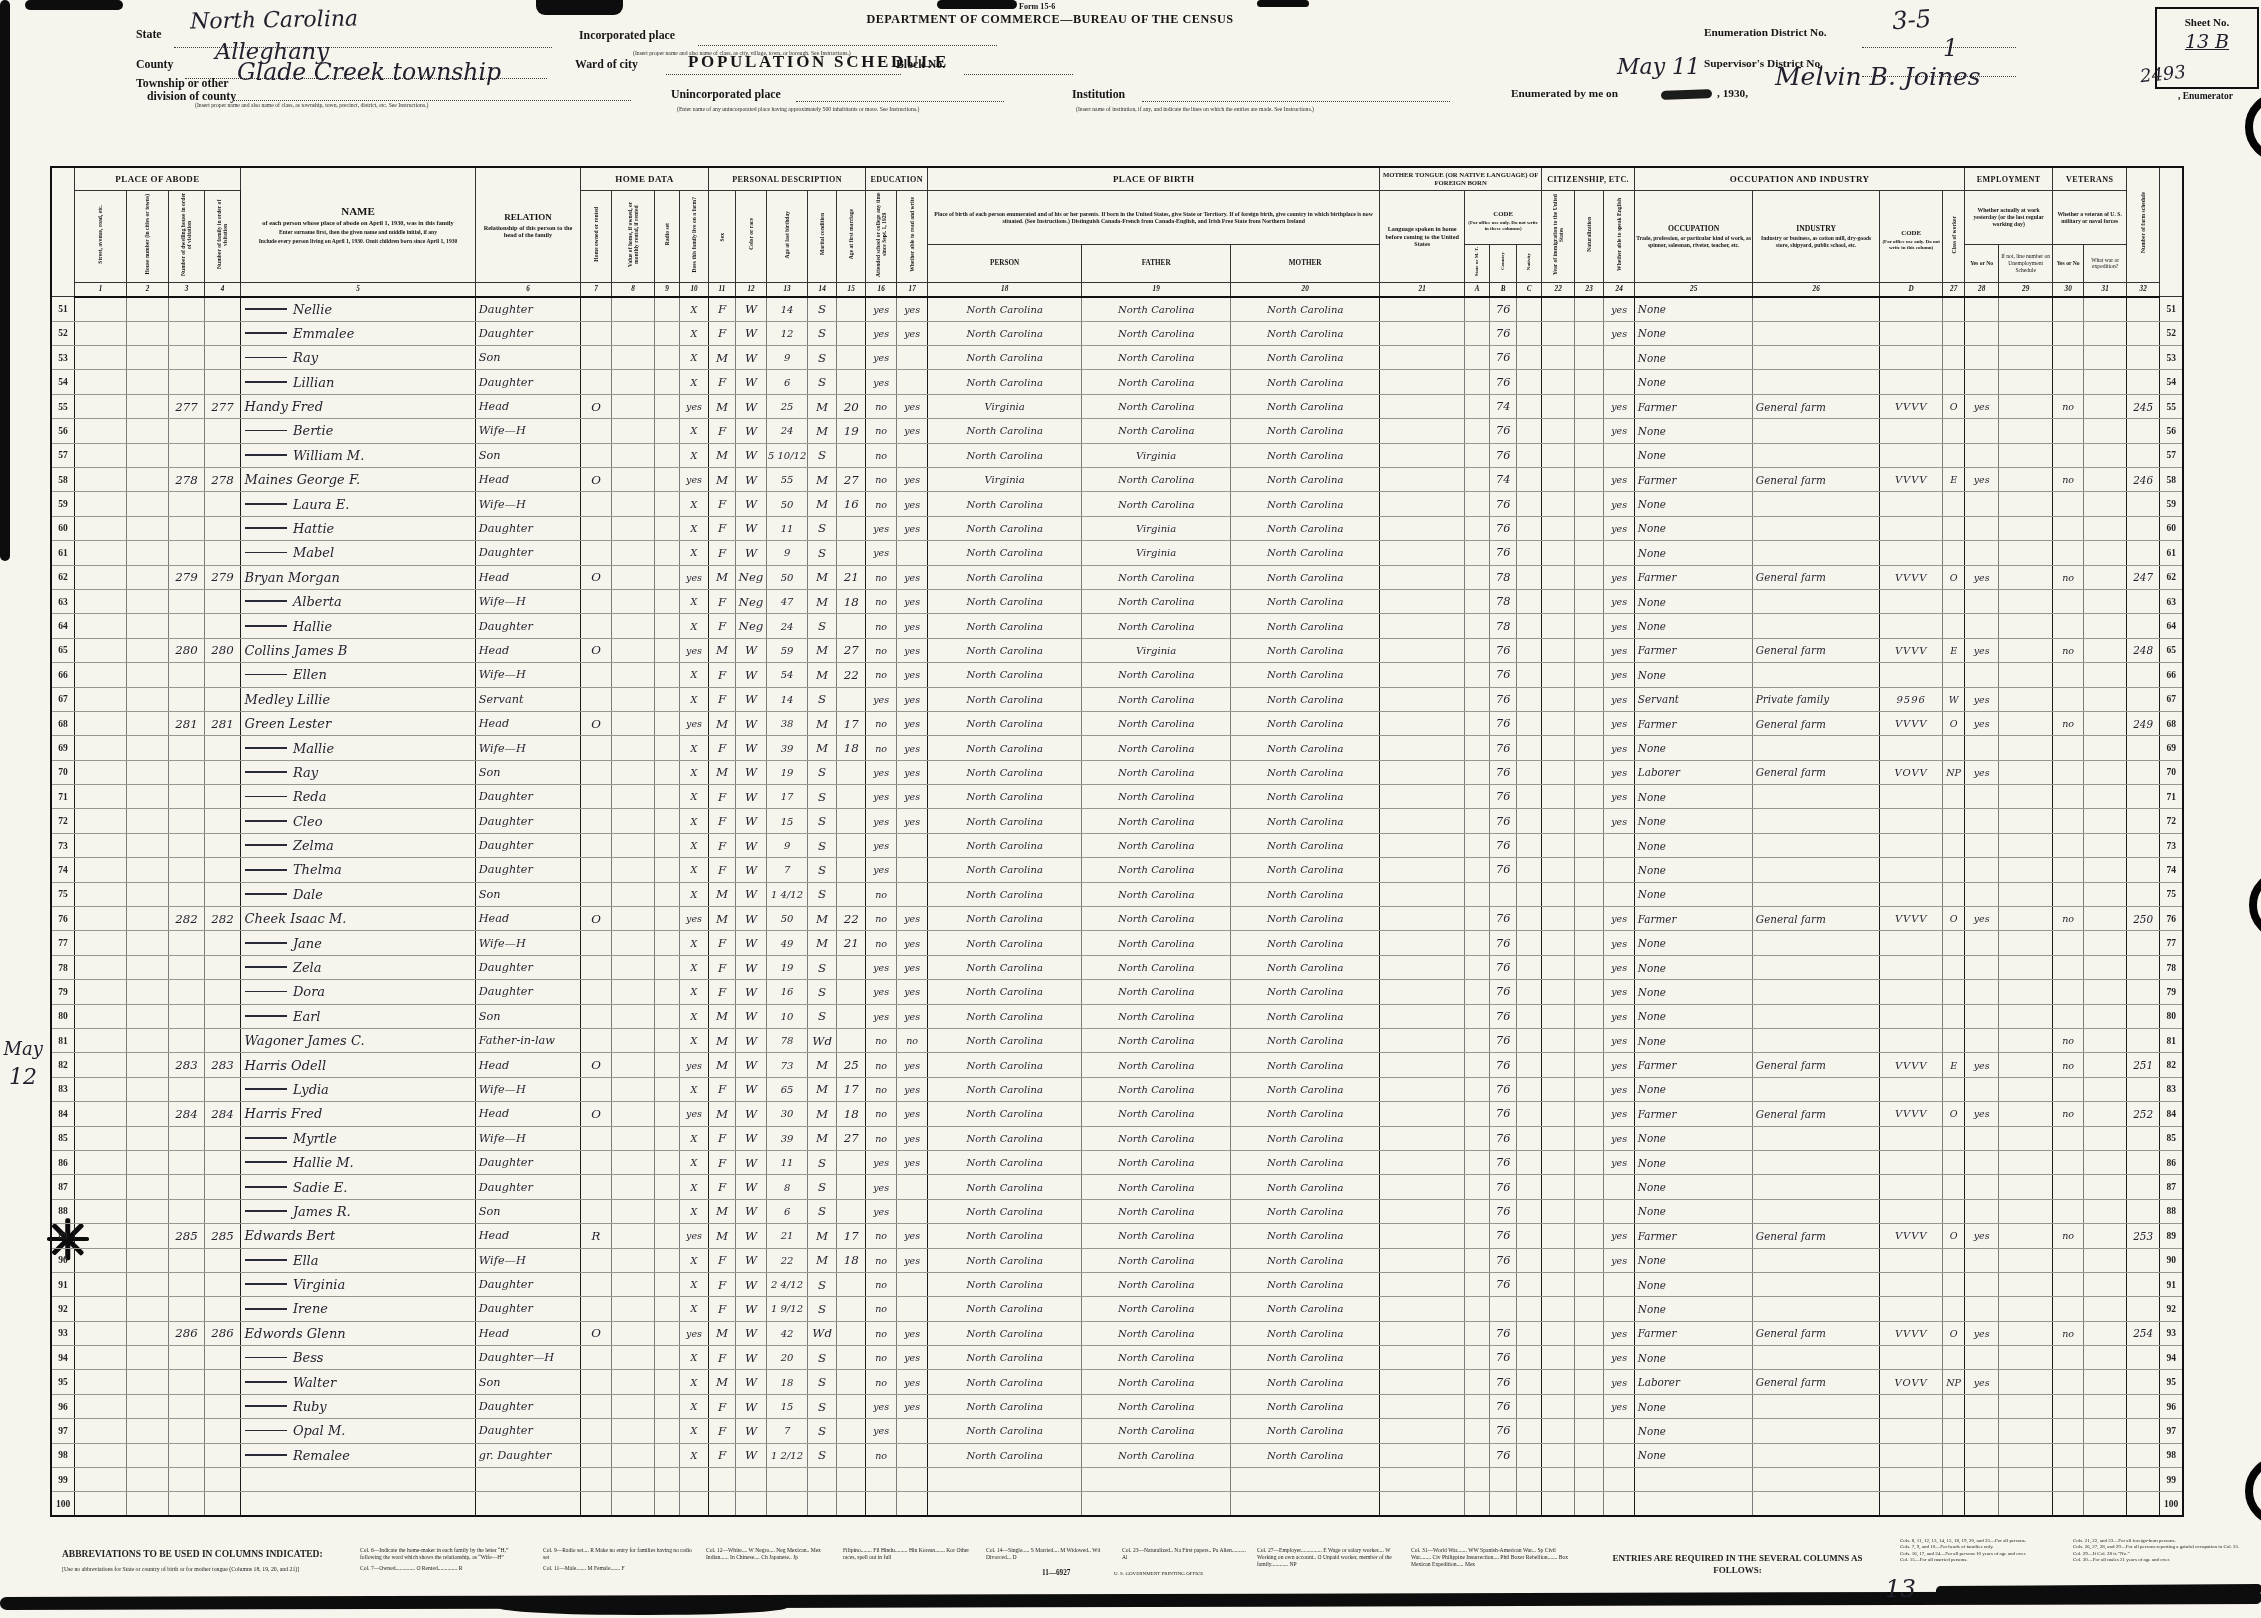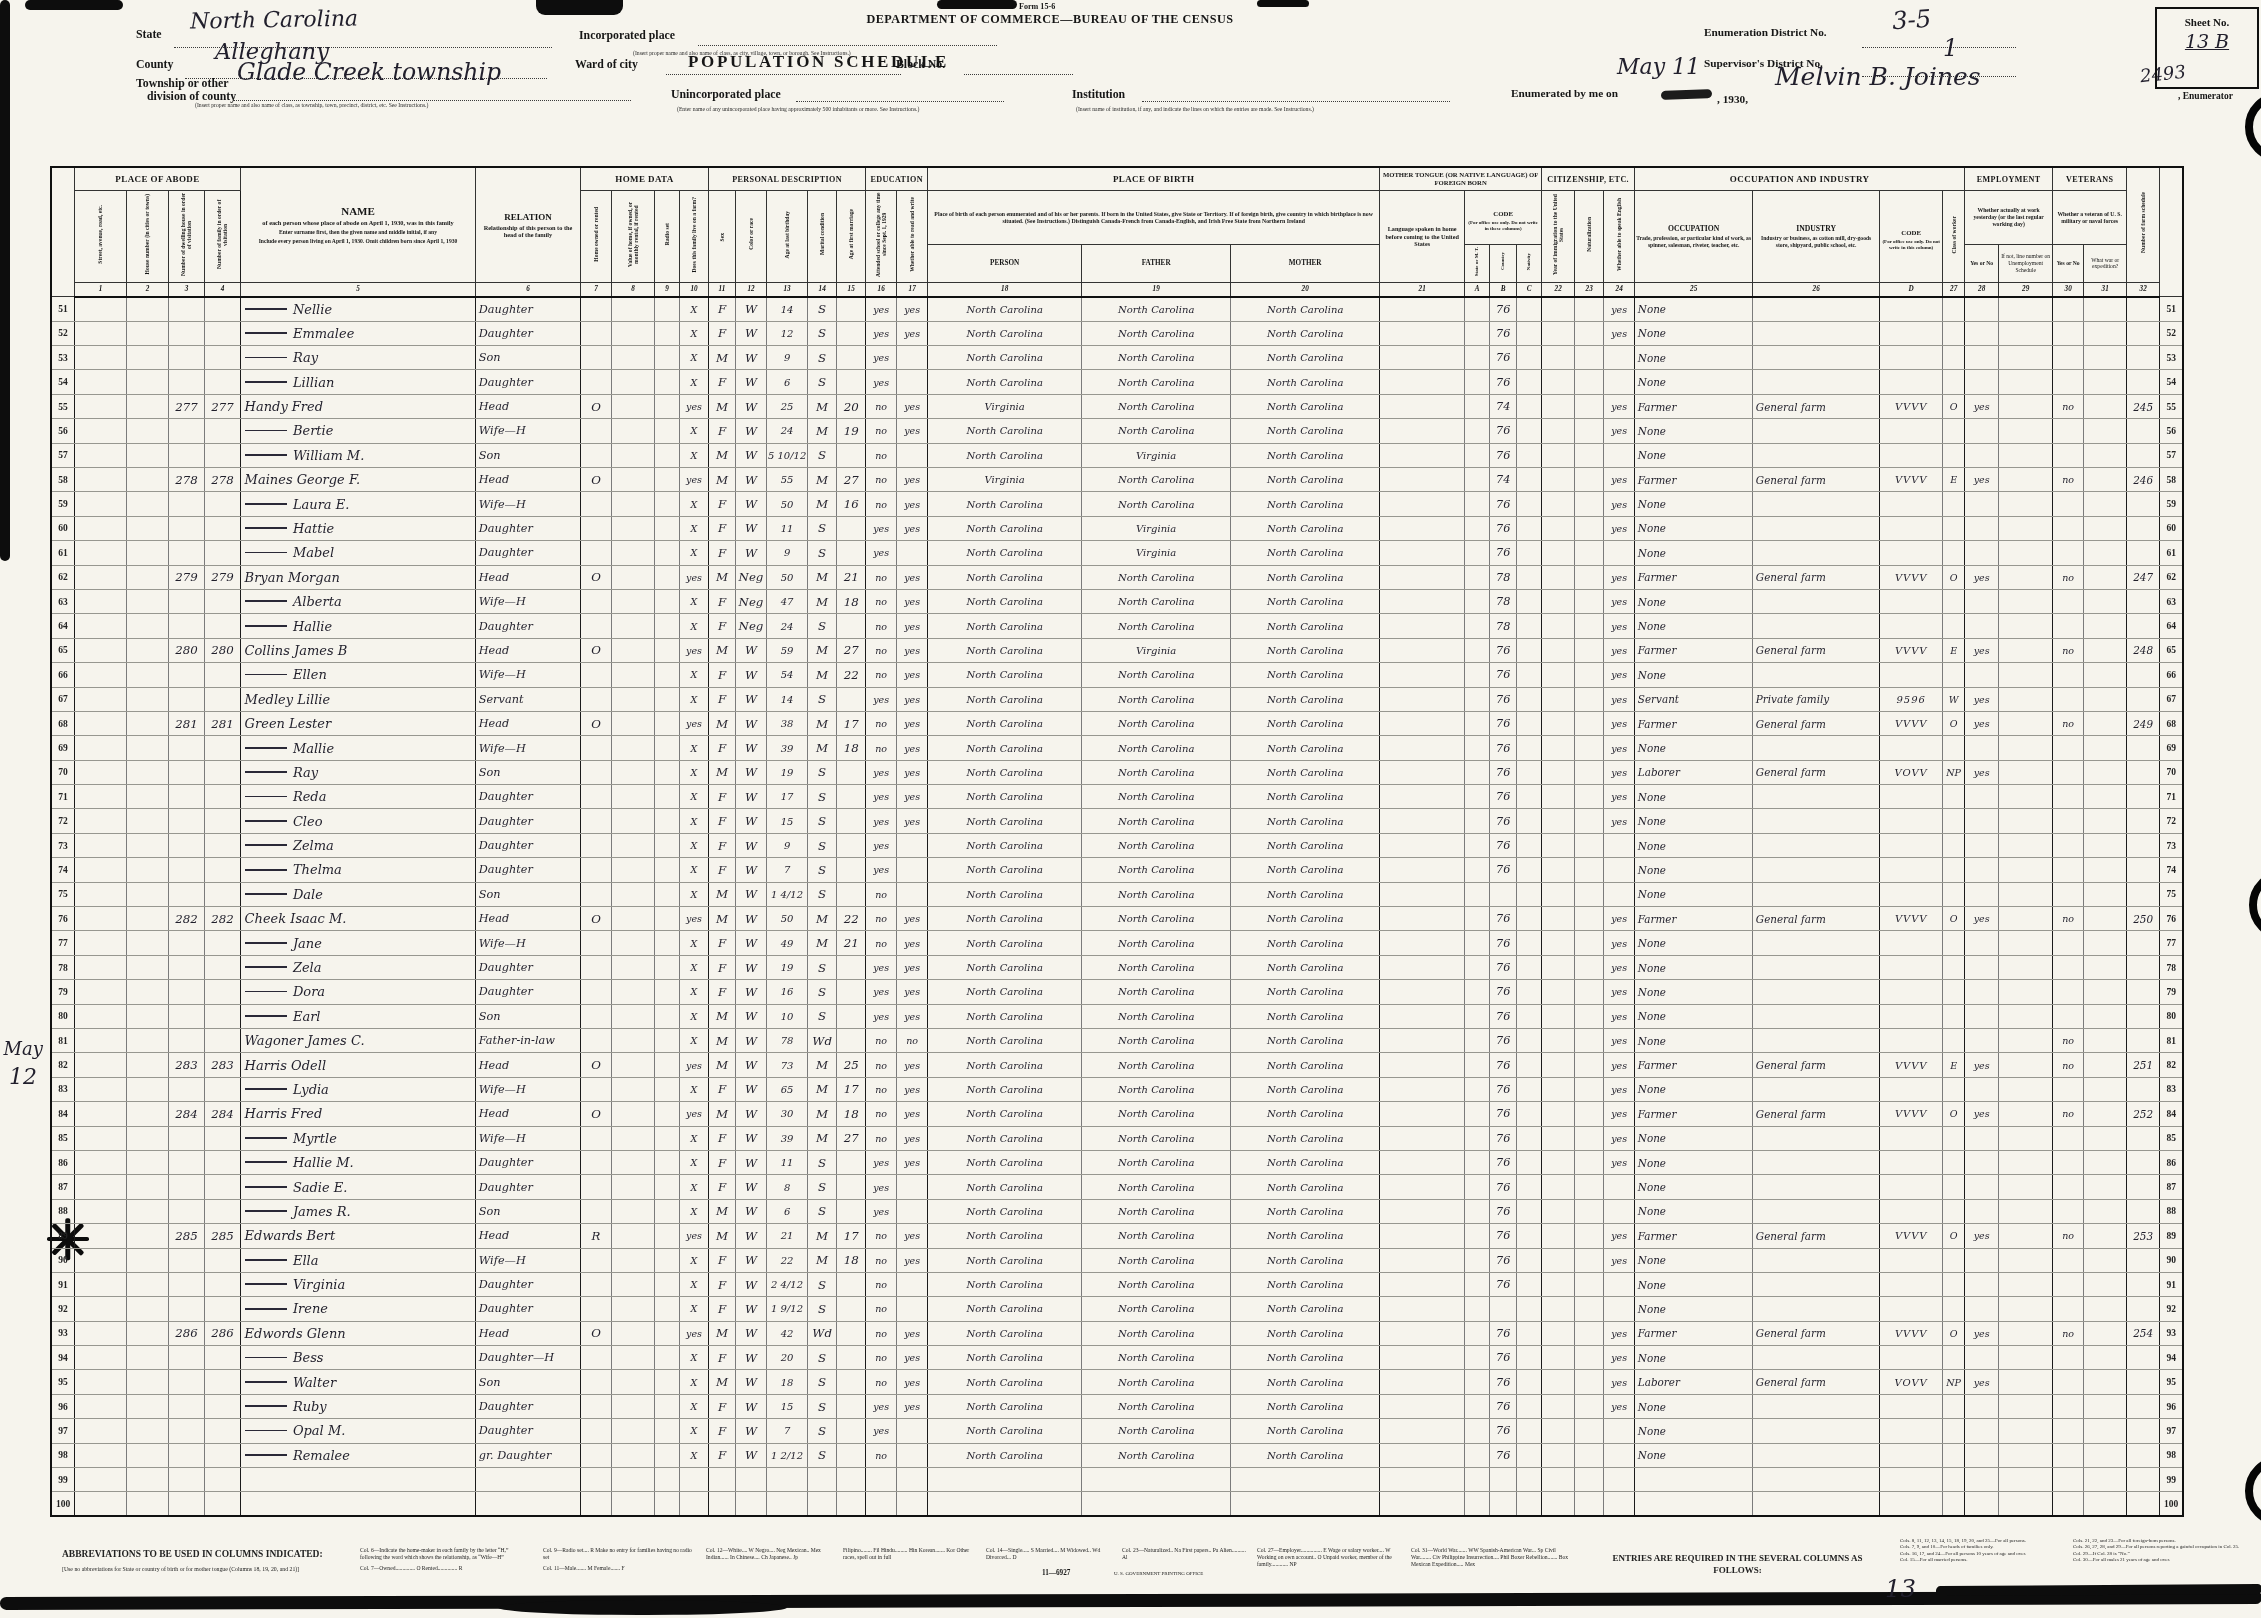--- a/index.html
+++ b/index.html
@@ -115,21 +115,21 @@
   <div class="dots" style="left:796px;top:101px;width:208px;"></div>
   <div class="abs tiny" style="left:677px;top:106px;width:380px;">(Enter name of any unincorporated place having approximately 500 inhabitants or more.   See Instructions.)</div>
 
   <div class="abs lbl" style="left:1072px;top:87px;">Institution</div>
   <div class="dots" style="left:1142px;top:101px;width:308px;"></div>
   <div class="abs tiny" style="left:1076px;top:106px;width:425px;">(Insert name of institution, if any, and indicate the lines on which the entries are made.   See Instructions.)</div>
 
   <div class="abs hw" style="left:1617px;top:54px;font-size:22px;">May 11</div>
   <div class="abs lbl2" style="left:1511px;top:87px;">Enumerated by me on</div>
   <div class="blob" style="left:1661px;top:90px;width:51px;height:9px;"></div>
-  <div class="abs lbl2" style="left:1717px;top:93px;">, 1930,</div>
+  <div class="abs lbl2" style="left:1717px;top:87px;">, 1930,</div>
   <div class="abs hw" style="left:1775px;top:62px;font-size:25px;">Melvin B. Joines</div>
   <div class="abs" style="left:2178px;top:91px;font-weight:bold;font-size:9.5px;white-space:nowrap;">, Enumerator</div>
   <div class="abs hw" style="left:2140px;top:63px;font-size:18px;transform:rotate(-6deg);">2493</div>
 
   <div class="abs lbl2" style="left:1704px;top:26px;">Enumeration District No.</div>
   <div class="abs hw" style="left:1892px;top:5.4px;font-size:24.4px;transform:rotate(-4deg);">3-5</div>
   <div class="dots" style="left:1862px;top:47px;width:154px;"></div>
   <div class="abs lbl2" style="left:1704px;top:57px;">Supervisor's District No.</div>
   <div class="abs hw" style="left:1943px;top:34px;font-size:23.5px;">1</div>
   <div class="dots" style="left:1862px;top:76px;width:154px;"></div>

